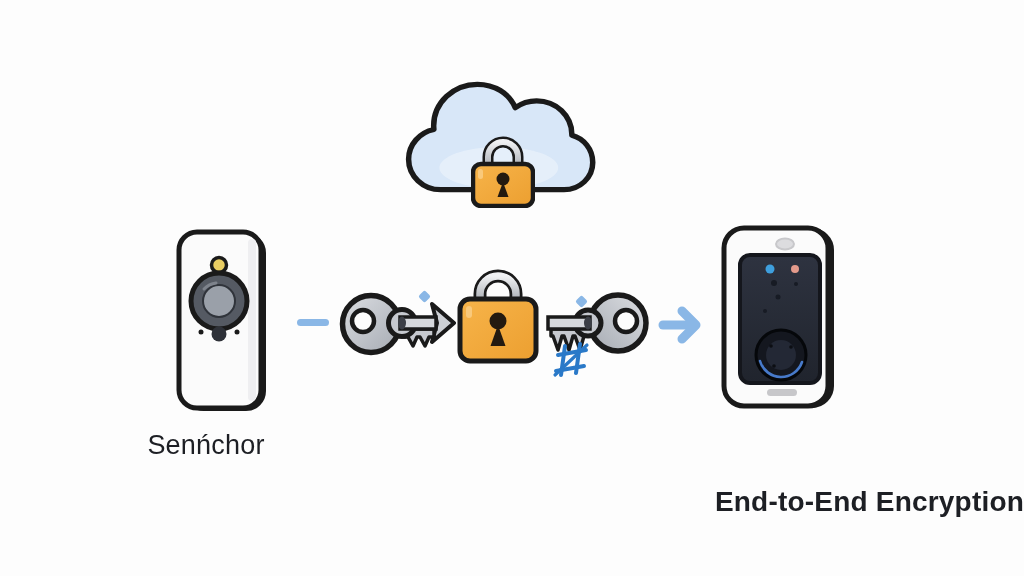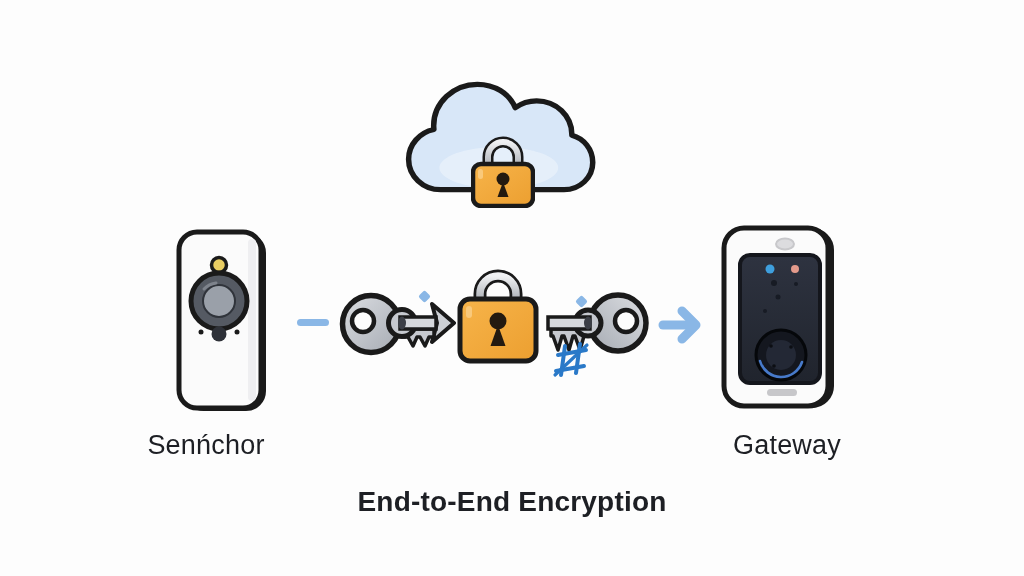--- a/index.html
+++ b/index.html
@@ -8,21 +8,21 @@
     background:var(--background,#fdfdfd);
     font-family:"Liberation Sans","DejaVu Sans",sans-serif;
     overflow:hidden;
   }
   .abs{position:absolute;}
   .label{
     position:absolute;text-align:center;font-size:27px;line-height:32px;
     color:var(--text,#1d1f24);letter-spacing:.2px;
   }
   .title{
-    position:absolute;left:0;top:486px;width:100%;text-align:center;
+    position:absolute;left:0;top:486px;width:100%;text-align:right;
     font-size:28px;font-weight:700;color:var(--text,#1d1f24);letter-spacing:.2px;
   }
   .dash{
     position:absolute;left:297px;top:319px;width:32px;height:7px;border-radius:4px;
     background:var(--accent-blue,#8ab7e6);
   }
   .diamond{
     position:absolute;width:9px;height:9px;border-radius:2px;transform:rotate(45deg);
     background:var(--accent-blue,#8ab7e6);
   }
@@ -172,16 +172,15 @@
       <path d="M42,136 A22,22 0 0 0 84,137" fill="none" stroke="#4a7fd4" stroke-width="2.6" opacity="0.95" stroke-linecap="round"></path>
       <circle cx="63" cy="130" r="15" fill="#232835"></circle>
       <circle cx="53" cy="121" r="1.8" fill="#0c0e13"></circle>
       <circle cx="73" cy="122" r="1.8" fill="#0c0e13"></circle>
       <circle cx="56" cy="141" r="1.8" fill="#0c0e13"></circle>
     </g>
     <rect x="49" y="164" width="30" height="7" rx="3.5" fill="#c7c7ca"></rect>
   </svg>
 
   <div class="label" style="left:96px;top:429px;width:220px;">Senńchor</div>
-  <div class="label" style="left:677px;top:429px;width:220px;">Gateway</div>
   <div class="title">End-to-End Encryption</div>
 
 </div>
 
 </body></html>

